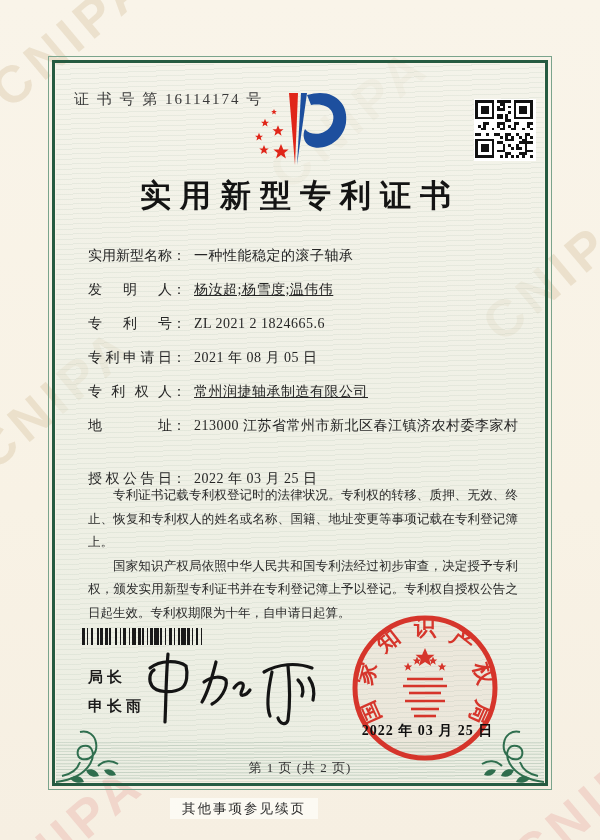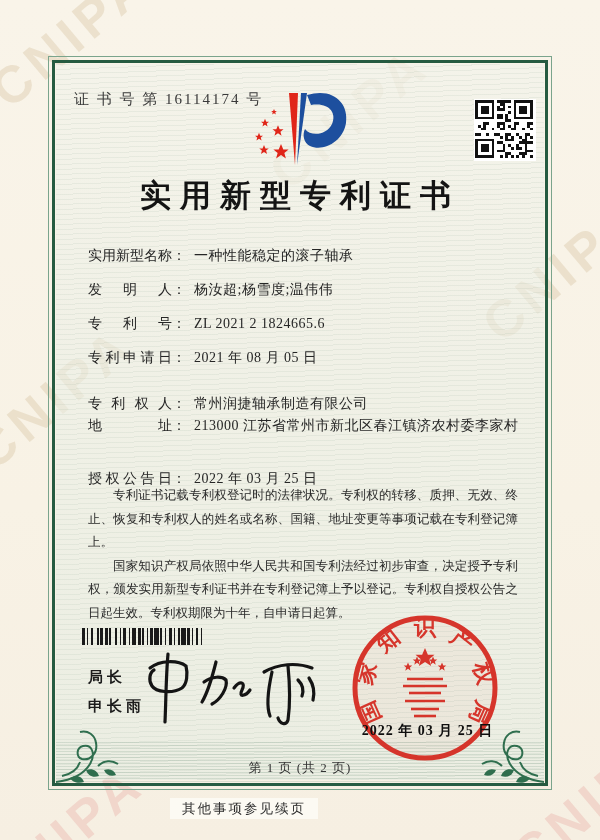--- a/index.html
+++ b/index.html
@@ -232,30 +232,30 @@
         <rect x="20" y="20" width="1" height="1"></rect>
       </g>
   </svg>
 </div>
 
 <div class="title">实用新型专利证书</div>
 
 <div class="frow" style="top:247px;">
   <span class="flabel">实用新型名称</span><span class="fcolon">：</span><span class="fvalue">一种性能稳定的滚子轴承</span>
 </div>
-<div class="frow" style="top:281px;">
+<div class="frow" style="top:281px;text-decoration:underline;">
   <span class="flabel">发明人</span><span class="fcolon">：</span><span class="fvalue">杨汝超;杨雪度;温伟伟</span>
 </div>
 <div class="frow" style="top:315px;">
   <span class="flabel">专利号</span><span class="fcolon">：</span><span class="fvalue">ZL 2021 2 1824665.6</span>
 </div>
 <div class="frow" style="top:349px;">
   <span class="flabel">专利申请日</span><span class="fcolon">：</span><span class="fvalue">2021 年 08 月 05 日</span>
 </div>
-<div class="frow" style="top:395px;">
+<div class="frow" style="top:383px;text-decoration:underline;">
   <span class="flabel">专利权人</span><span class="fcolon">：</span><span class="fvalue">常州润捷轴承制造有限公司</span>
 </div>
 <div class="frow" style="top:417px;">
   <span class="flabel">地址</span><span class="fcolon">：</span><span class="fvalue">213000 江苏省常州市新北区春江镇济农村委李家村</span>
 </div>
 <div class="frow" style="top:451px;margin-top:19px;">
   <span class="flabel">授权公告日</span><span class="fcolon">：</span><span class="fvalue">2022 年 03 月 25 日</span>
 </div>
 
 <div class="paras">

